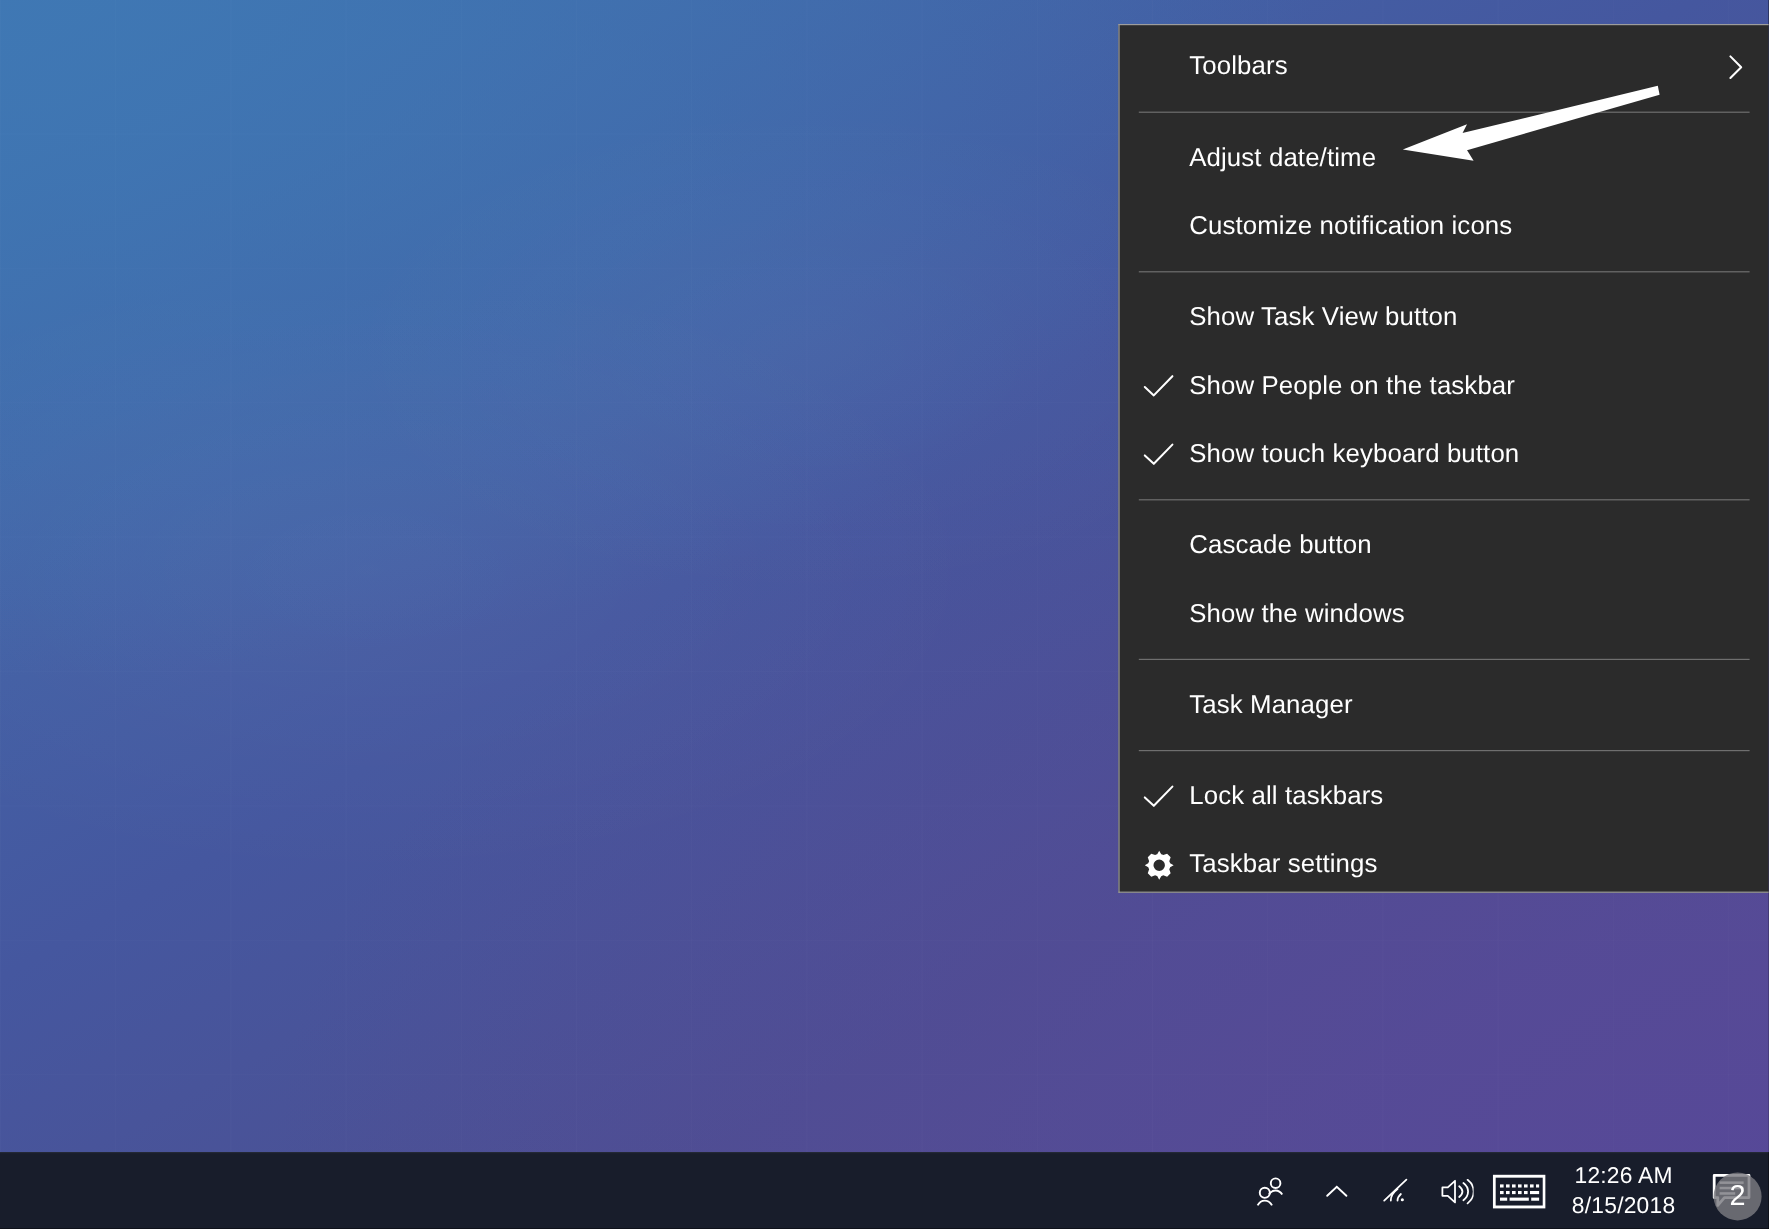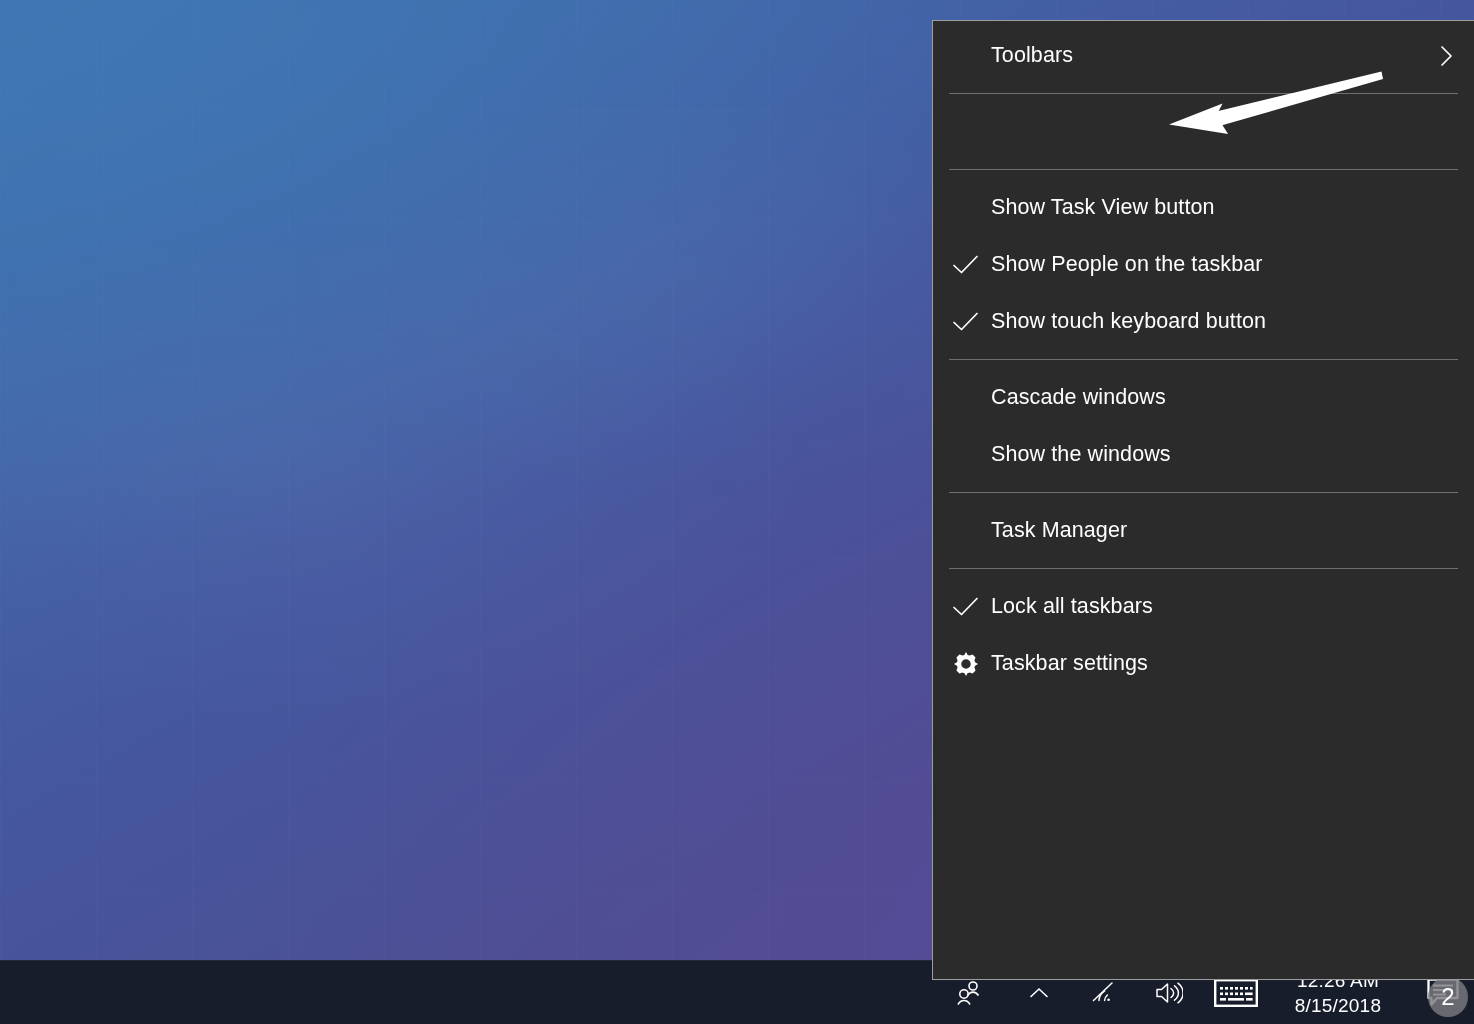--- a/index.html
+++ b/index.html
@@ -35,21 +35,21 @@
     background:radial-gradient(ellipse at 55% 50%, rgba(255,255,255,0.028), rgba(255,255,255,0) 70%);
   }
 
   
   #taskbar {
     position:absolute; left:0; bottom:0; width:1474px; height:64px;
     background:#181d2b;
     border-top:1px solid rgba(255,255,255,0.05);
     display:flex; align-items:center; justify-content:flex-end;
   }
-  #tray { display:flex; align-items:flex-end; height:64px;gap:15px; }
+  #tray { display:flex; align-items:flex-end; height:64px; }
   .tray-btn {
     height:64px; display:flex; align-items:center; justify-content:center;
     color:#ffffff;
   }
   .tray-icon { display:block; }
   #clock {
     height:64px; display:flex; flex-direction:column;
     align-items:center; justify-content:center;
     color:#ffffff; font-size:19px; line-height:25px;
     padding:0 12px; min-width:118px; letter-spacing:0.2px;
@@ -62,21 +62,21 @@
     position:absolute; right:6px; bottom:8px;
     width:40px; height:40px; border-radius:50%;
     background:rgba(122,122,128,0.82);
     color:#fff; font-size:24px;
     display:flex; align-items:center; justify-content:center;
   }
 
   
   #ctxmenu {
     position:absolute; left:932px; top:20px;
-    width:542px; height:960px;
+    width:542px; height:724px;
     background:#2b2b2b;
     border:1px solid #9d9d9d;
     border-right:none;
     color:#ffffff;
     padding-top:6px;
     overflow:hidden;
   }
   .mi {
     position:relative;
     height:57px;
@@ -209,20 +209,25 @@
       <svg width="22" height="26" viewBox="0 0 22 26" fill="none" stroke="#ffffff" stroke-width="1.7" stroke-linecap="round" stroke-linejoin="round">
         <path d="M7 4 L16 13 L7 22"></path>
       </svg>
     </span>
   </div>
 
   <div class="sep"></div>
 
   <div class="mi">
     <span class="glyph"></span>
+    <span class="lbl">Adjust date/time</span>
+  </div>
+  <div class="mi">
+    <span class="glyph"></span>
+    <span class="lbl">Customize notification icons</span>
   </div>
 
   <div class="sep"></div>
 
 
   <div class="mi">
     <span class="glyph"></span>
     <span class="lbl">Show Task View button</span>
   </div>
 
@@ -242,21 +247,21 @@
         <path d="M3 12.5 L10.5 19.5 L26 3.5"></path>
       </svg>
     </span>
     <span class="lbl">Show touch keyboard button</span>
   </div>
 
   <div class="sep"></div>
 
   <div class="mi">
     <span class="glyph"></span>
-    <span class="lbl">Cascade windows</span>
+    <span class="lbl">Cascade button</span>
   </div>
   <div class="mi">
     <span class="glyph"></span>
     <span class="lbl">Show the windows</span>
   </div>
 
   <div class="sep"></div>
 
   <div class="mi">
     <span class="glyph"></span>

